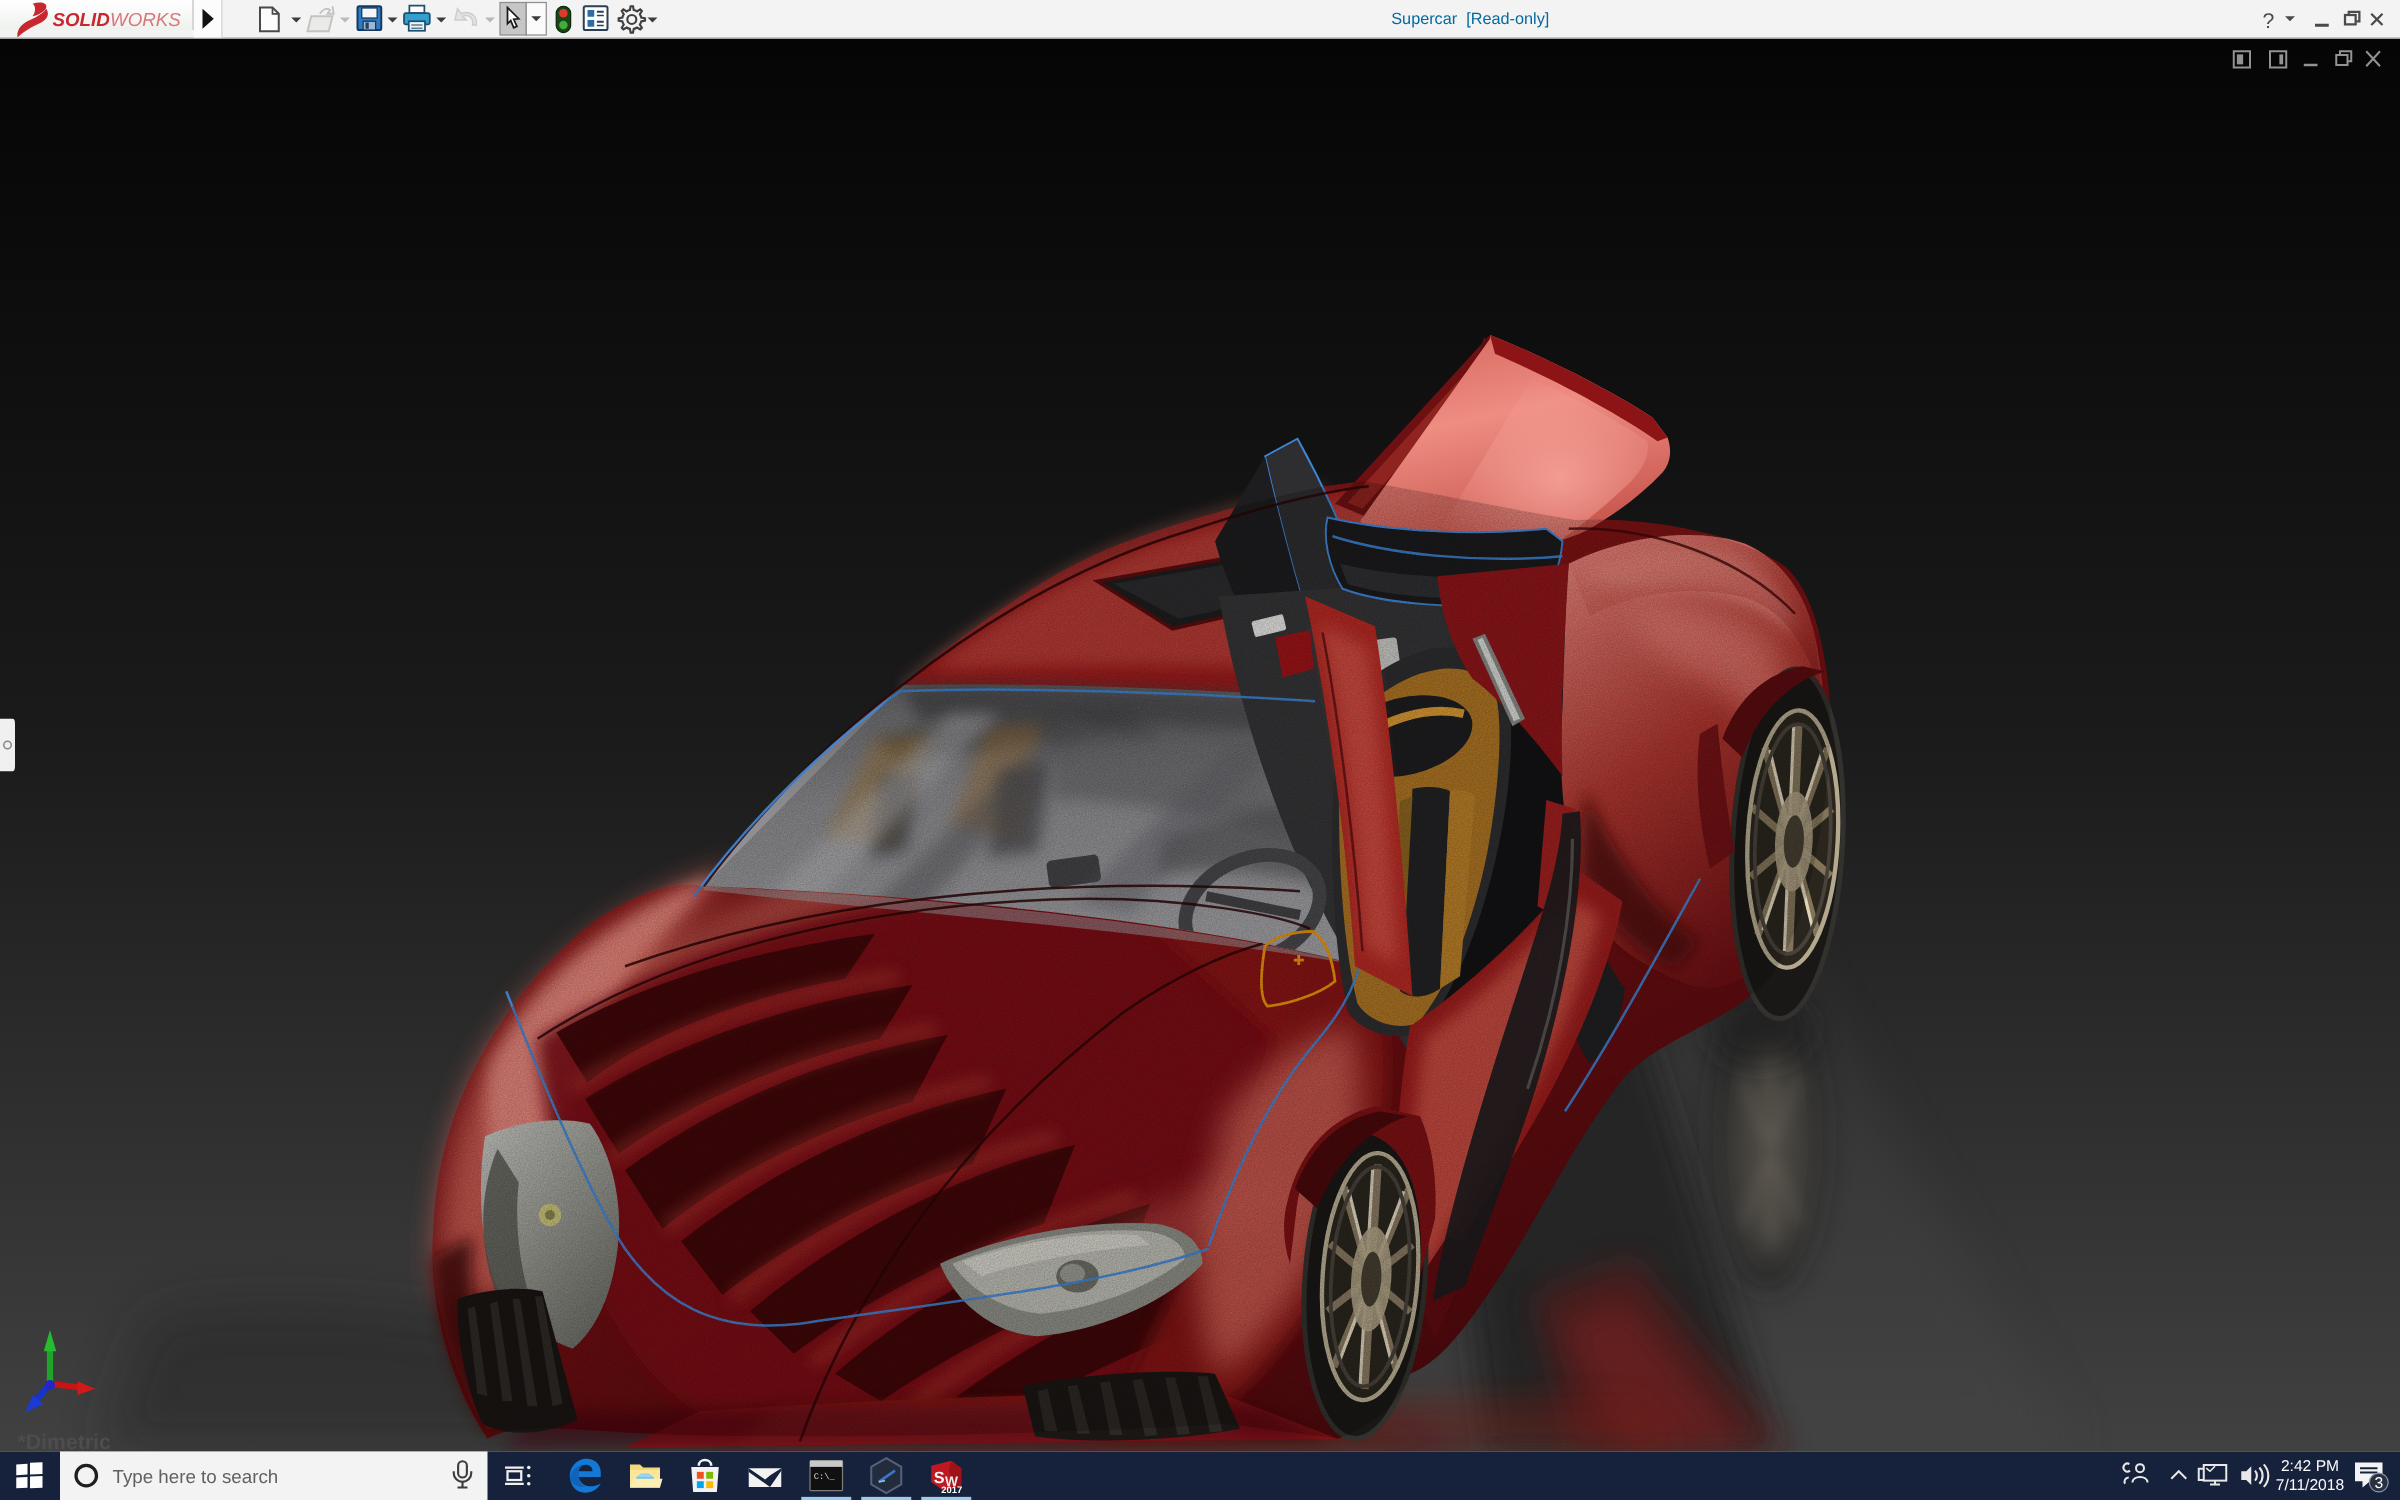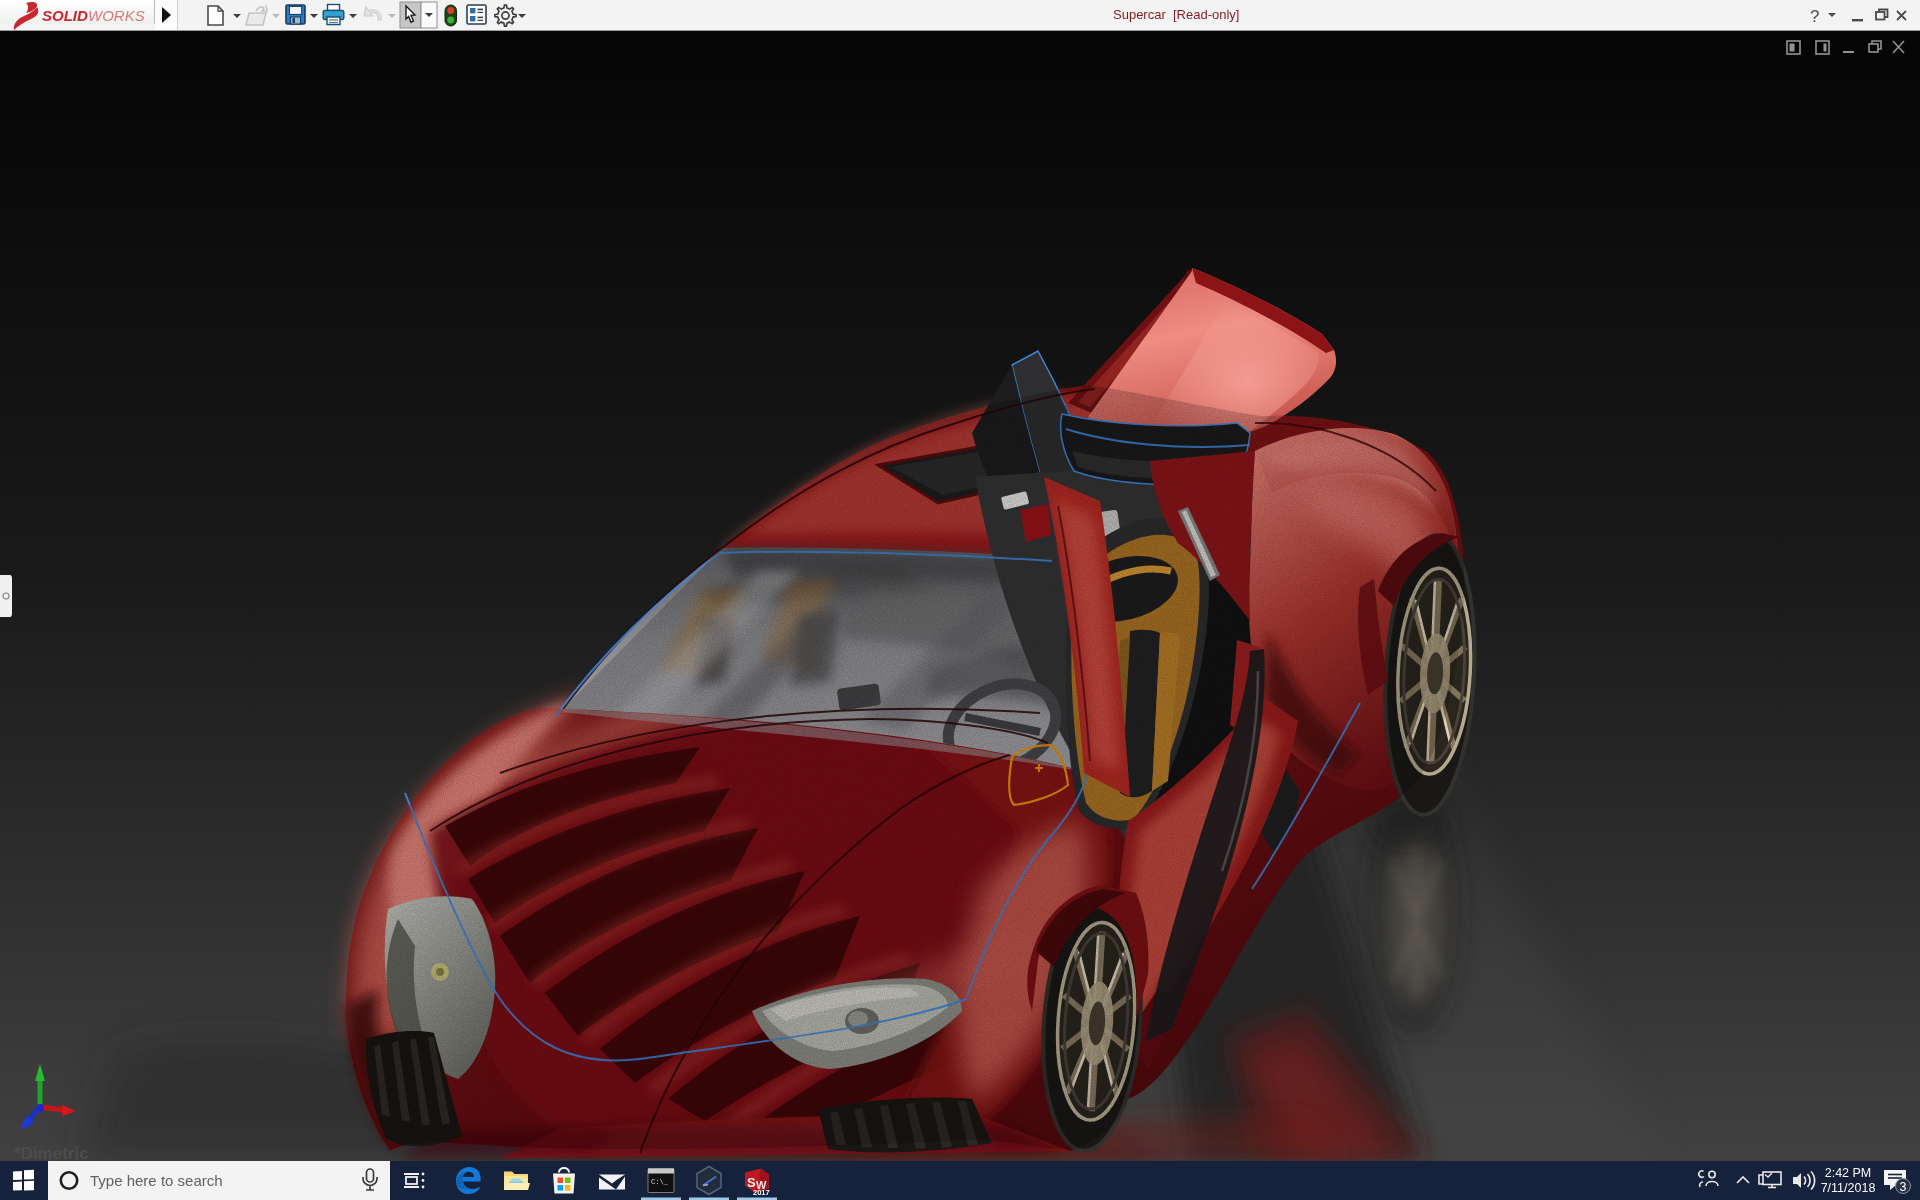--- a/index.html
+++ b/index.html
@@ -1,20 +1,20 @@
 <!DOCTYPE html>
 <html><head>
 <meta charset="utf-8">
 <style>
   html,body{margin:0;padding:0;width:1920px;height:1200px;overflow:hidden;background:#000;
     font-family:"Liberation Sans",sans-serif;}
   #titlebar{position:absolute;left:0;top:0;width:1920px;height:31px;background:#f2f3f2;border-bottom:0.5px solid #9a9a9a;box-sizing:border-box;}
   #logo{position:absolute;left:0;top:0;width:154px;height:24px;background:linear-gradient(180deg,#ffffff,#eef1ee);border-right:1px solid #b9b9b9;}
   #flyout{position:absolute;left:155px;top:0;width:22px;height:30px;background:#fcfcfc;border-right:1px solid #d0d0d0;}
-  #tbtitle{position:absolute;left:1113px;top:0;height:31px;font-size:13px;color:#7f1d1d;line-height:30px;}
+  #tbtitle{position:absolute;left:1113px;top:0;height:31px;font-size:13px;color:#0369a1;line-height:30px;}
   #viewport{position:absolute;left:0;top:31px;width:1920px;height:934px;}
   #taskbar{position:absolute;left:0;top:1161px;width:1920px;height:39px;background:#5eead4;}
 </style>
 </head>
 <body>
 <div id="viewport">
 <svg width="1920" height="1130" viewBox="0 0 1920 1130">
   <defs>
     <linearGradient id="bgGrad" x1="0" y1="0" x2="0" y2="1">
       <stop offset="0" stop-color="#050505"></stop>

